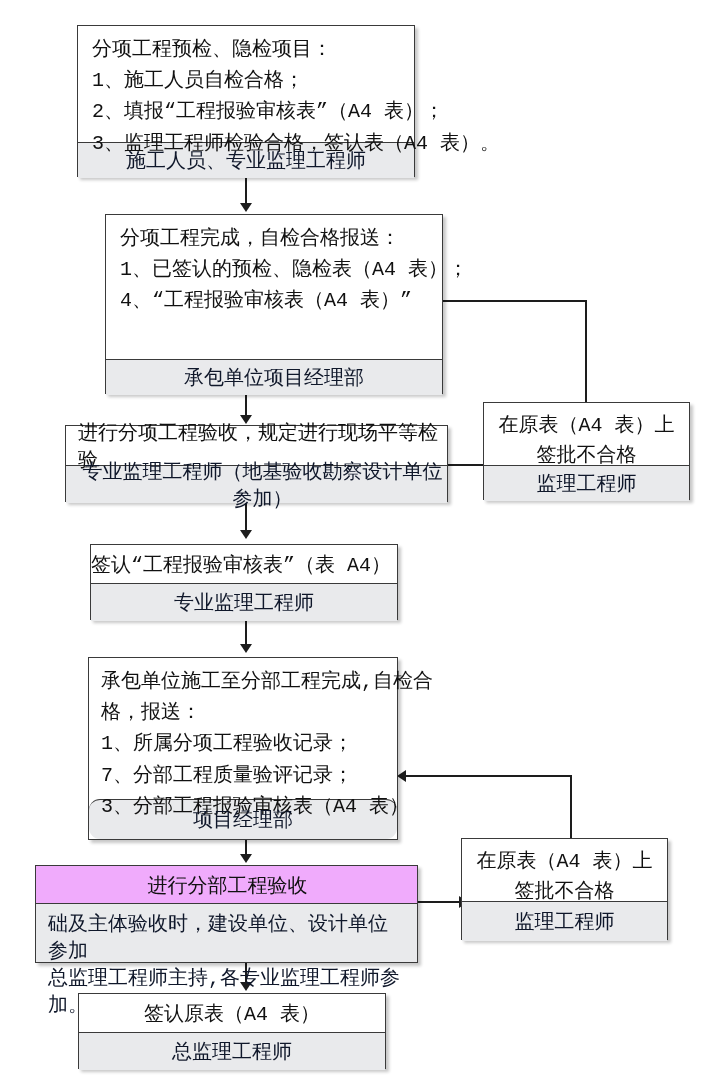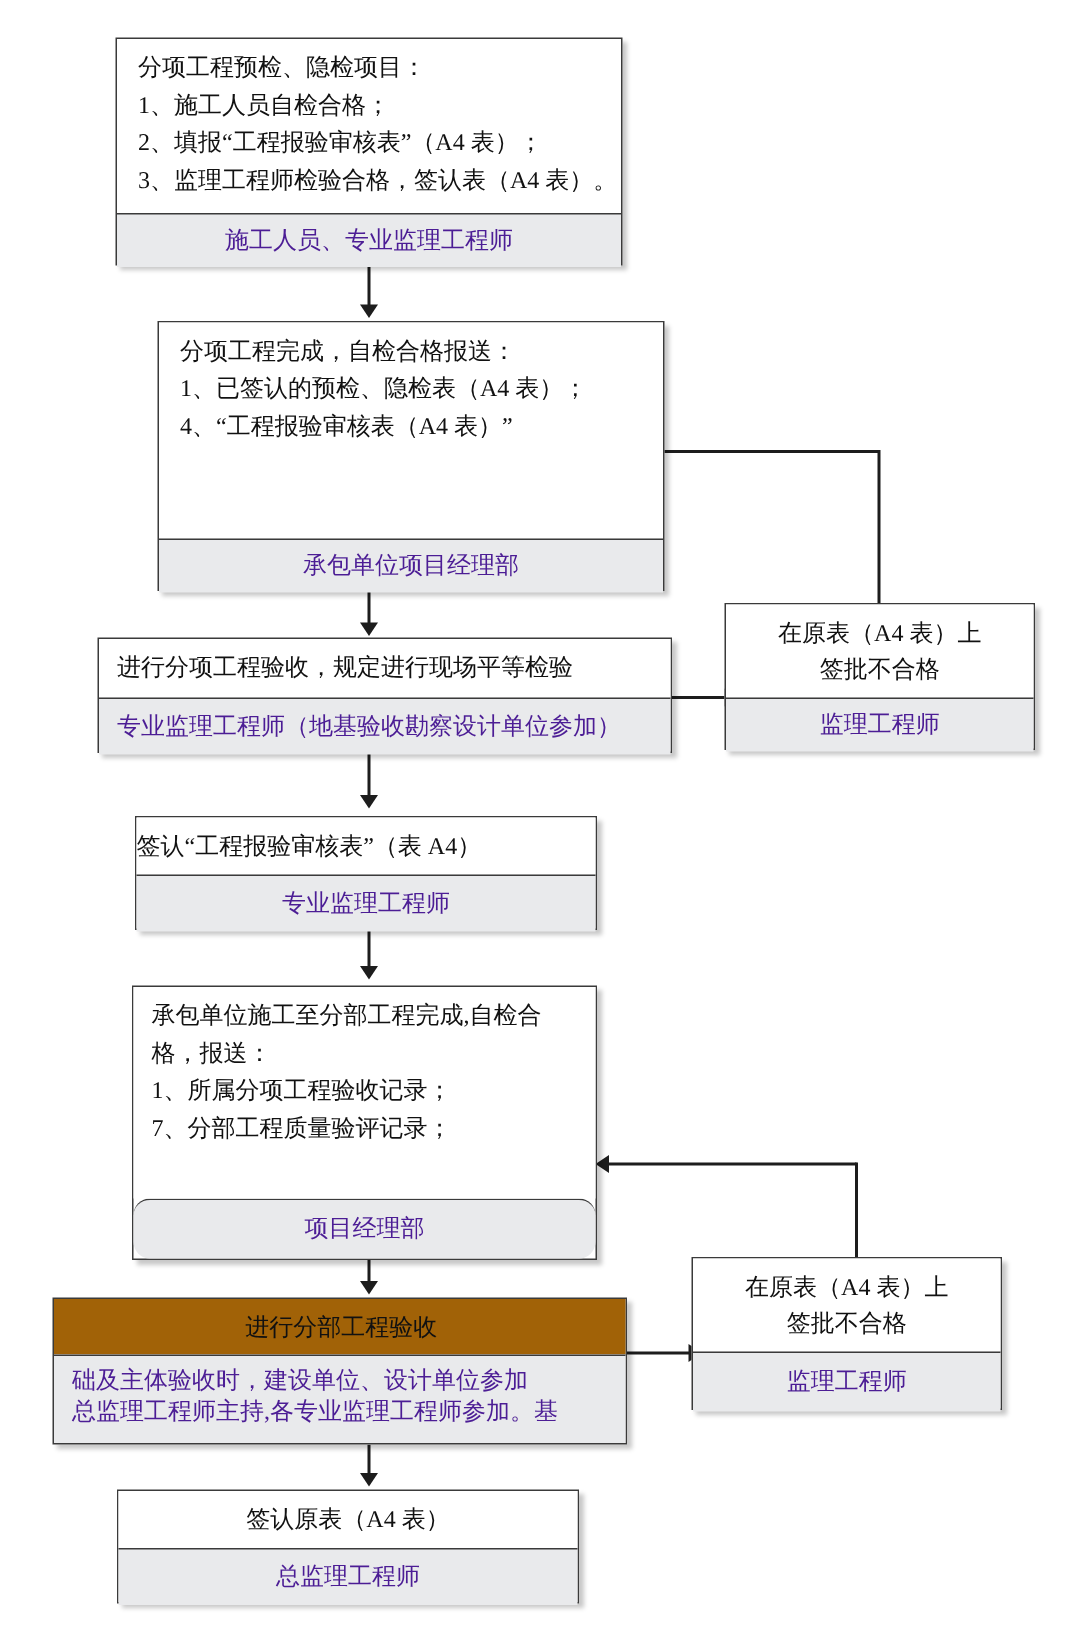--- a/index.html
+++ b/index.html
@@ -23,47 +23,47 @@
   }
   .box .body{
     box-sizing:border-box;
     background:#ffffff;
     color:#111;
     padding:8px 12px 6px 14px;
   }
   .box .role{
     box-sizing:border-box;
     background:#e9eaec;
-    color:#4c1d95;
+    color:#0f172a;
     border-top:1.6px solid #3a3a3a;
     display:flex;align-items:center;justify-content:center;
     text-align:center;
   }
   
   .box.inverted .body{
-    background:#a16207;
+    background:#f0abfc;
     display:flex;align-items:center;justify-content:center;text-align:center;
   }
   .box.inverted .role{
     background:#e9eaec;
     text-align:left;
     justify-content:flex-start;
     padding:6px 10px 6px 12px;
     display:block;
   }
 
   .lines{list-style:none;margin:0;padding:0;}
   .lines li{
     white-space:nowrap;
     line-height:1.56;
   }
   .center-line{text-align:center;line-height:1.5;}
 
   
-  .fs16{font-size:16px;}
+  .fs16{font-size:20px;font-family:Liberation Mono, monospace;}
 
   
   .vline,.hline{
     position:absolute;
     background:#1d1d1d;
     z-index:1;
   }
   .vline{width:2px;}
   .hline{height:2px;}
 
@@ -174,20 +174,21 @@
     <div class="role fs16" style="height:38px;">专业监理工程师</div>
   </div>
 
   <div class="box" style="left:88px;top:657px;width:310px;height:183px;">
     <div class="body fs16" style="height:141px;padding-left:12px;">
       <ul class="lines">
         <li>承包单位施工至分部工程完成,自检合</li>
         <li>格，报送：</li>
         <li>1、所属分项工程验收记录；</li>
         <li>7、分部工程质量验评记录；</li>
+        <li>3、分部工程报验审核表（A4 表）</li>
       </ul>
     </div>
     <div class="role fs16" style="height:40px;border-radius:11px;">项目经理部</div>
   </div>
 
   <div class="box inverted" style="left:35px;top:865px;width:383px;height:98px;">
     <div class="body fs16" style="height:37px;">进行分部工程验收</div>
     <div class="role fs16" style="height:59px;">
       <div>础及主体验收时，建设单位、设计单位参加</div>
       <div>总监理工程师主持,各专业监理工程师参加。基</div>

